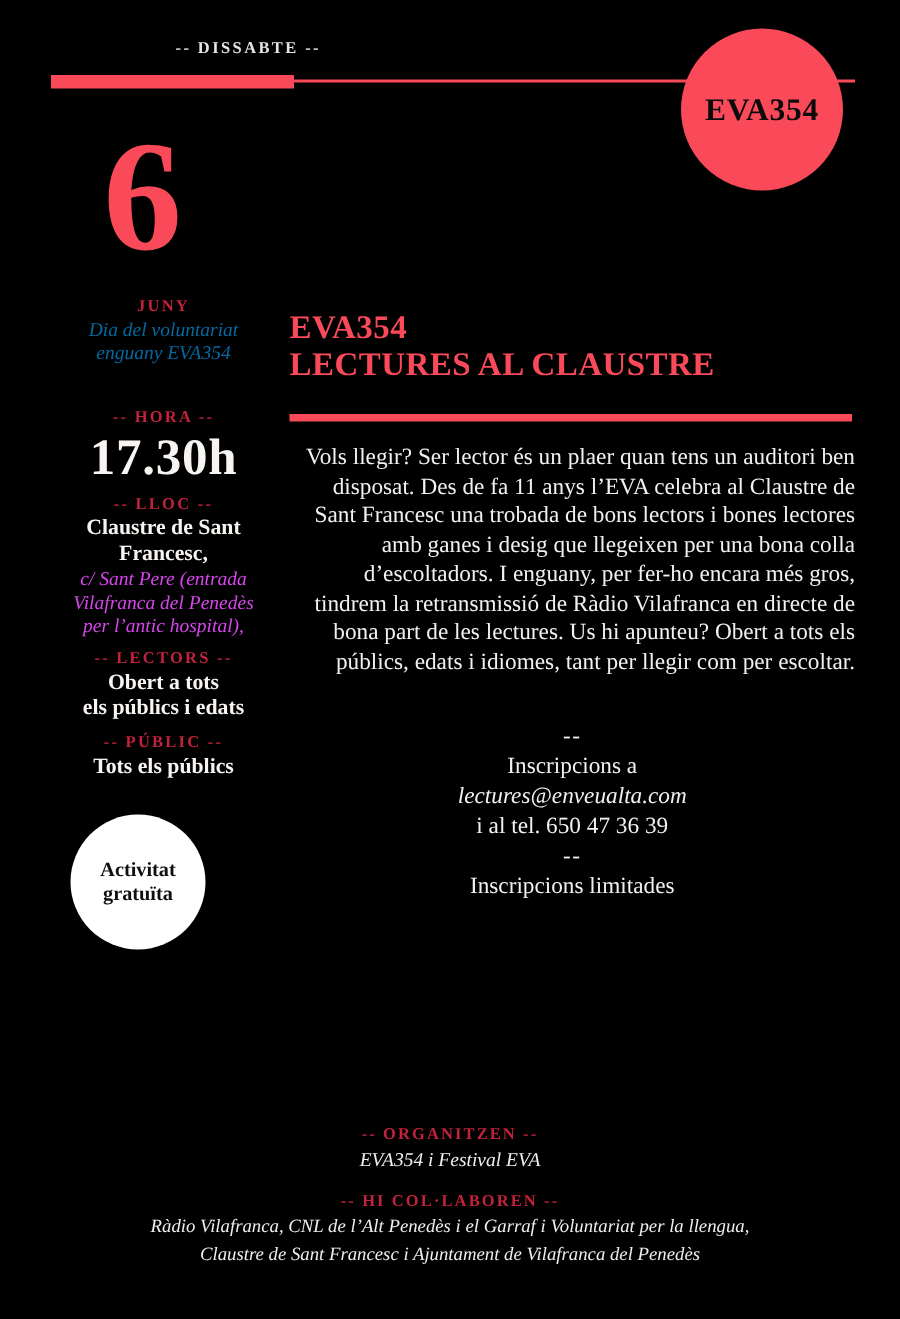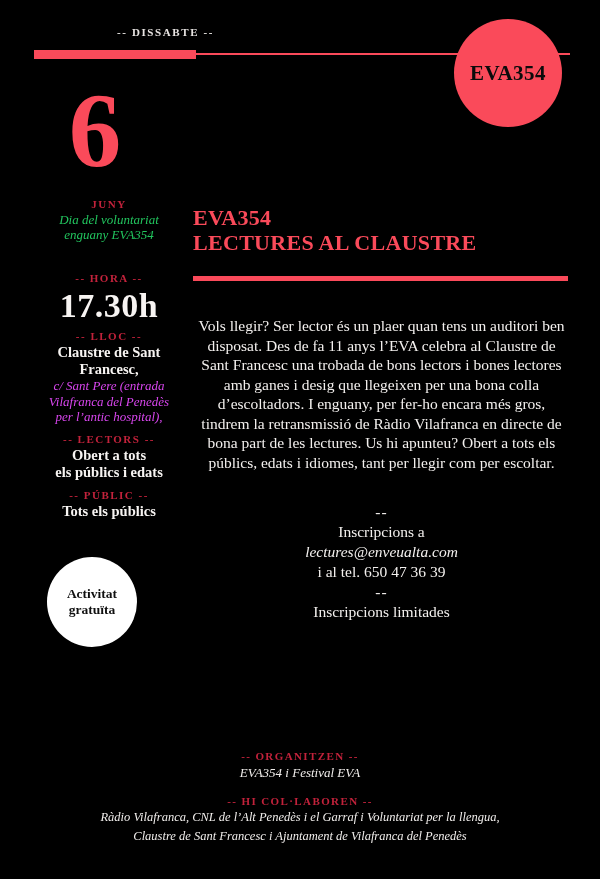--- a/index.html
+++ b/index.html
@@ -53,21 +53,21 @@
   .side {
     position:absolute; left:26px; top:198px;
     width:166px; text-align:center;
   }
   .side .lbl {
     color:#c2223b; font-size:11px; font-weight:700;
     letter-spacing:1.5px; margin-bottom:2px;
     font-family:"Liberation Serif", serif;
   }
   .side .italic-sm {
-    color:#22c55e; font-size:13px; font-style:italic;
+    color:#0369a1; font-size:13px; font-style:italic;
     line-height:15px;
   }
   .side .hour {
     color:#f7f4f2; font-size:34px; font-weight:700;
     line-height:40px; letter-spacing:0.5px;
     margin:2px 0 4px;
   }
   .side .bold-sm {
     color:#f7f4f2; font-size:14.5px; font-weight:700;
     line-height:17px;
@@ -75,21 +75,21 @@
   }
   .side .italic-addr {
     color:#d946ef; font-size:13px; font-style:italic;
     line-height:15.5px;
   }
   .gap-hora { height:30px; }
   .gap-lectors { height:8px; }
   .gap-public { height:8px; }
 
   .free-circle {
-    position:absolute; left:47px; top:557px;
+    position:absolute; left:47px; top:543px;
     width:90px; height:90px; border-radius:50%;
     background:#ffffff;
     display:flex; align-items:center; justify-content:center;
     text-align:center;
   }
   .free-circle span {
     color:#101010; font-size:13.5px; font-weight:700;
     line-height:16px; font-family:"Liberation Serif", serif;
   }
 
@@ -97,23 +97,23 @@
   .main { position:absolute; left:193px; top:205px; width:377px; }
   .main h1 {
     color:#fa4a5a; font-size:22px; font-weight:700;
     line-height:25px; letter-spacing:0.3px;
   }
   .title-rule {
     width:375px; height:5px; background:#fa4a5a;
     margin-top:21px;
   }
   .body-copy {
-    margin-top:35px;
+    margin-top:14px;
     color:#f3f0ee; font-size:15.5px; line-height:19.5px;
-    text-align:center;
+    text-align:right;
   }
   .signup {
     margin-top:30px; text-align:center;
     color:#f3f0ee; font-size:15.5px; line-height:20px;
   }
   .signup .dd { letter-spacing:1px; }
   .signup .em { font-style:italic; }
 
   
   .footer {

